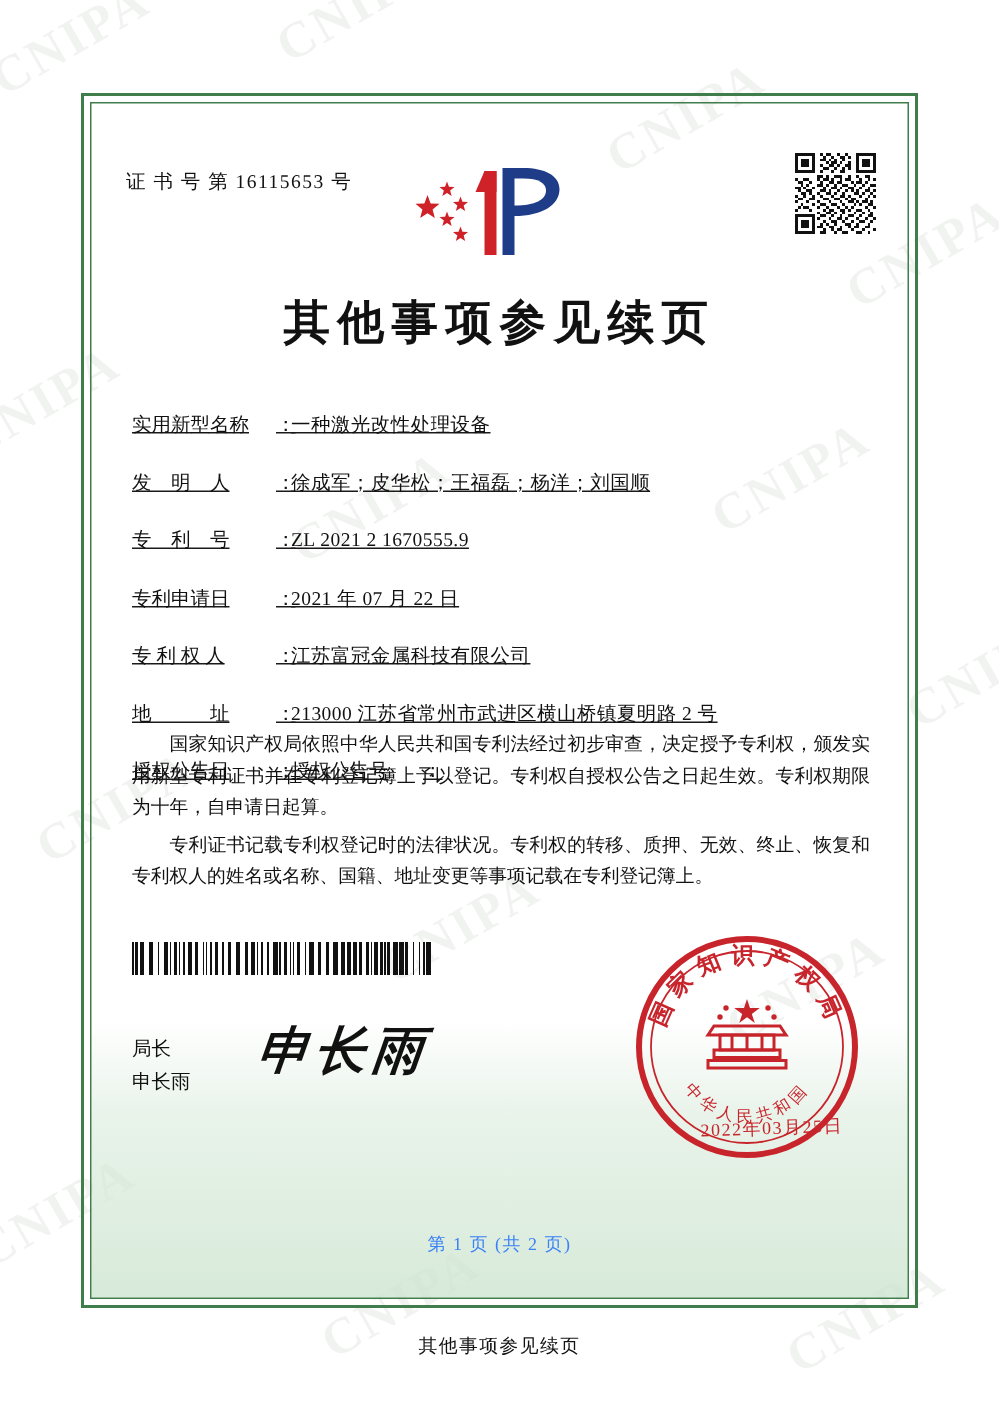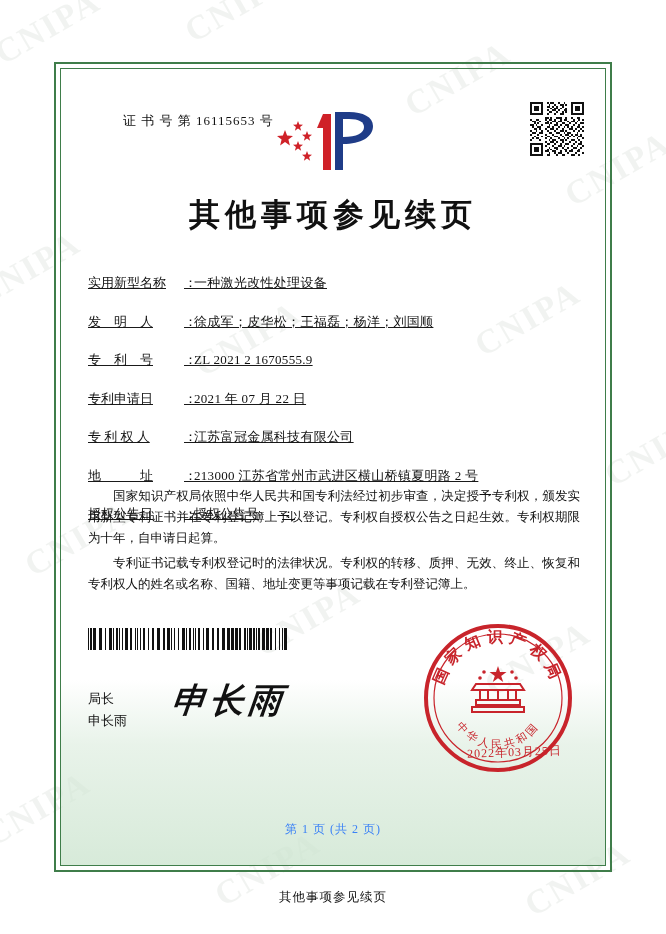--- a/index.html
+++ b/index.html
@@ -80,21 +80,20 @@
   }
 
   
   .cert-no {
     position: absolute;
     left: 24px;
     top: 44px;
     font-size: 13px;
     letter-spacing: 1px;
     color: #111;
-    margin-left: 39px;
   }
   .qr {
     position: absolute;
     right: 22px;
     top: 34px;
     width: 54px;
     height: 54px;
   }
   .qr canvas, .qr .qrbox {
     width: 54px;

